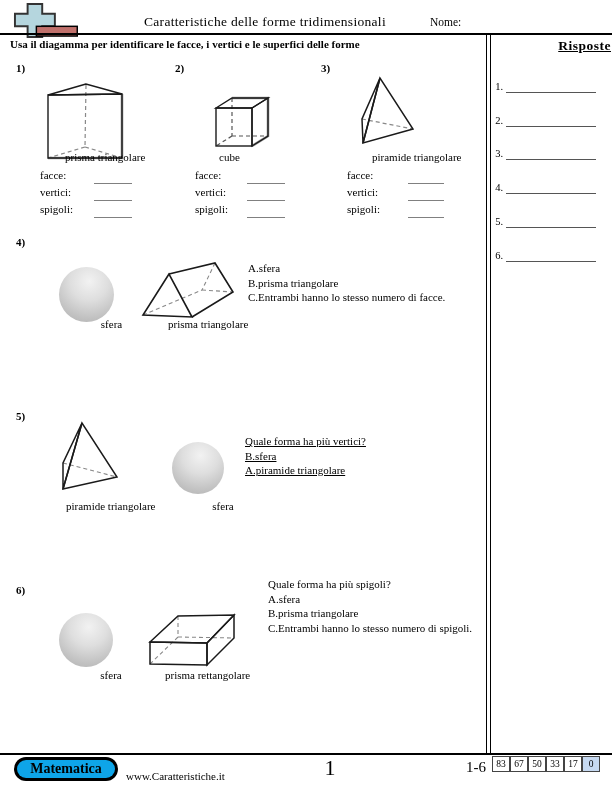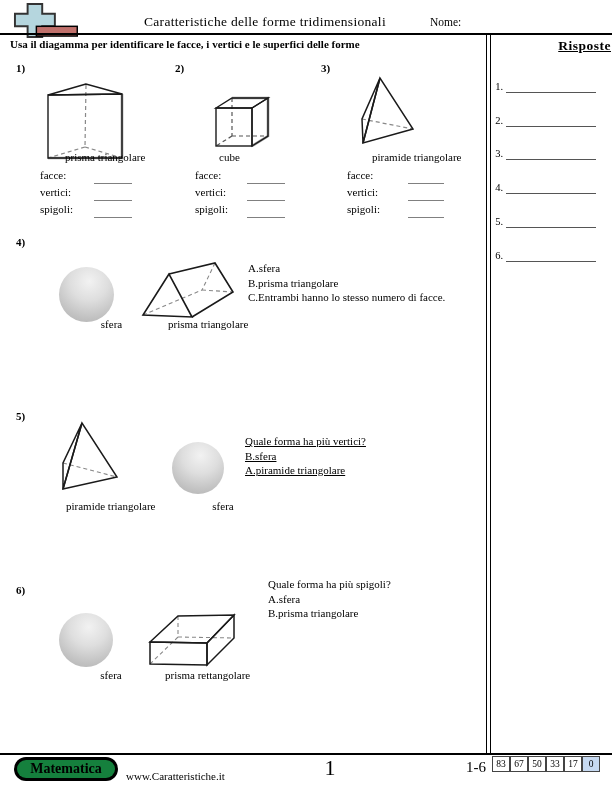--- a/index.html
+++ b/index.html
@@ -21,21 +21,21 @@
   .qnum{position:absolute;font-size:11px;font-weight:bold;}
   .shape-label{position:absolute;font-size:11px;margin-left:25px;}
   .fact-label{position:absolute;font-size:11px;}
   .blank{position:absolute;height:1.4px;background:#808080;}
   .sphere{position:absolute;border-radius:50%;
           background:radial-gradient(circle at 55% 26%, #f2f2f2 0%, #dedede 38%, #c2c2c2 72%, #adadad 100%);}
   .qblock{position:absolute;font-size:11px;line-height:14.6px;}
   .figure{position:absolute;}
   .ftr-badge{position:absolute;left:14px;top:757px;width:104px;height:24px;
              background:#000;border-radius:12px;}
-  .ftr-badge .inner{position:absolute;left:3px;top:3px;right:3px;bottom:3px;background:#15803d;
+  .ftr-badge .inner{position:absolute;left:3px;top:3px;right:3px;bottom:3px;background:#0ea5e9;
              border-radius:9px;text-align:center;font-size:14px;font-weight:bold;line-height:18px;}
   .ftr-url{position:absolute;left:126px;top:770px;font-size:11px;}
   .ftr-page{position:absolute;left:300px;top:755px;width:60px;text-align:center;font-size:22px;}
   .ftr-range{position:absolute;left:448px;top:759px;width:38px;text-align:right;font-size:15px;}
   .scorebar{position:absolute;left:492px;top:756px;display:flex;gap:0;}
   .scorebar .cell{width:16px;height:14px;border:1px solid #444;background:#fff;
                   font-size:9.5px;text-align:center;line-height:14px;}
   .scorebar .cell.hl{background:#c6d9f1;}
 </style>
 </head>
@@ -158,20 +158,21 @@
     <polygon points="2,30 59,31 59,53 2,52" fill="none" stroke="#1a1a1a" stroke-width="1.5"></polygon>
     <polygon points="2,30 30,4 86,3 59,31" fill="none" stroke="#1a1a1a" stroke-width="1.5"></polygon>
     <polygon points="59,31 86,3 86,26 59,53" fill="none" stroke="#1a1a1a" stroke-width="1.5"></polygon>
   </svg>
   <div class="shape-label" style="left:59px;top:669px;width:54px;text-align:center;">sfera</div>
   <div class="shape-label" style="left:140px;top:669px;">prisma rettangolare</div>
   <div class="qblock" style="left:252px;top:577px;width:238px;margin-left:16px;">
     <div>Quale forma ha più spigoli?</div>
     <div>A.sfera</div>
     <div>B.prisma triangolare</div>
+    <div>C.Entrambi hanno lo stesso numero di spigoli.</div>
   </div>
 
   <div class="hline" style="top:753px;height:2px;"></div>
   <div class="ftr-badge">
     <div class="inner">Matematica</div>
   </div>
   <div class="ftr-url">www.Caratteristiche.it</div>
   <div class="ftr-page">1</div>
   <div class="ftr-range">1-6</div>
   <div class="scorebar">

